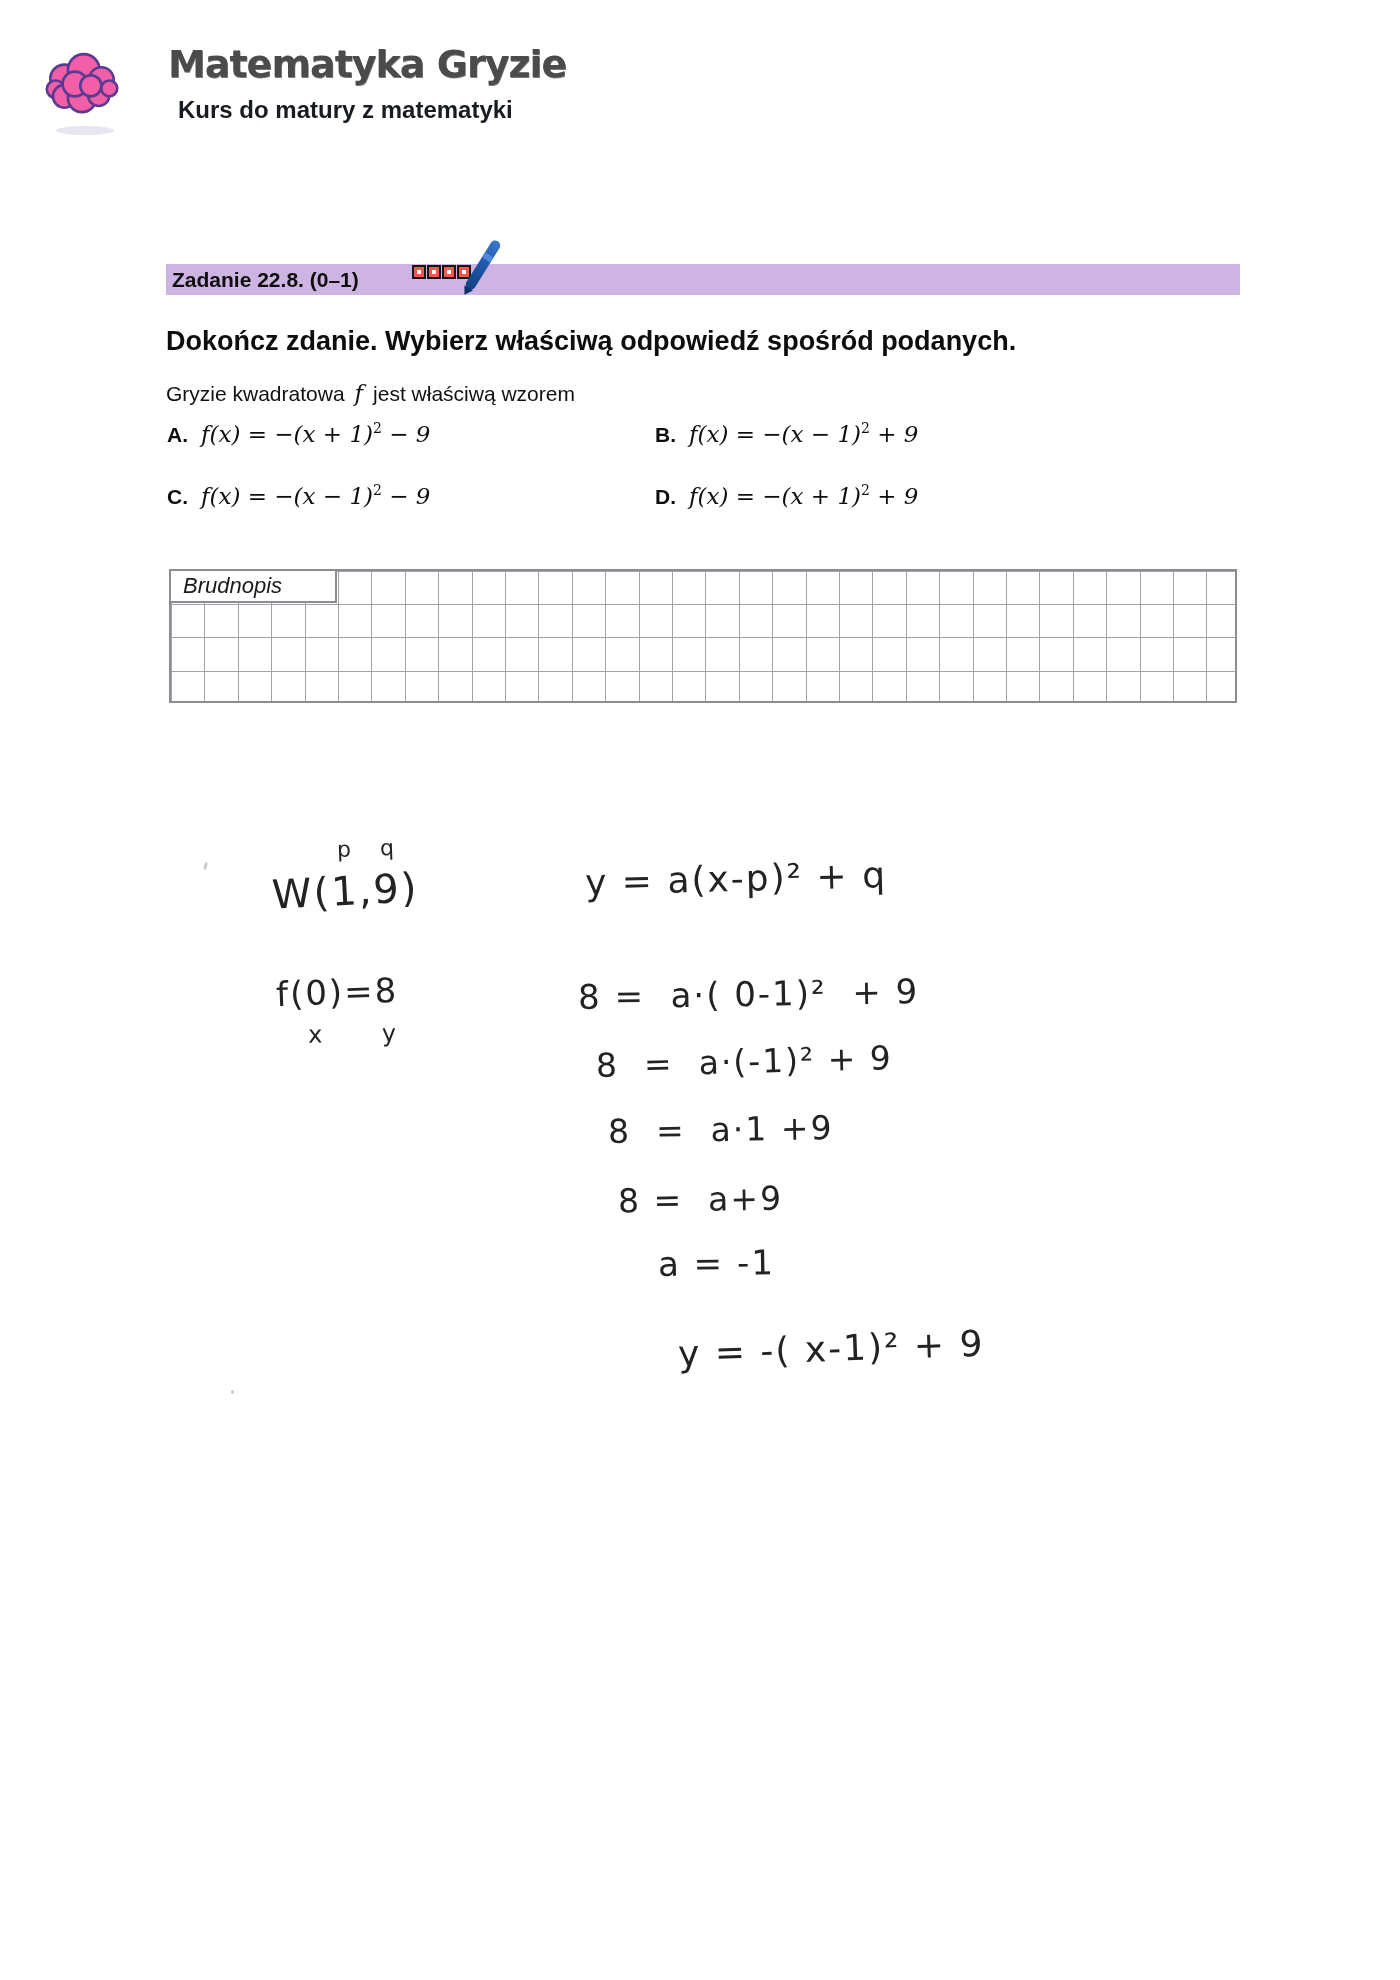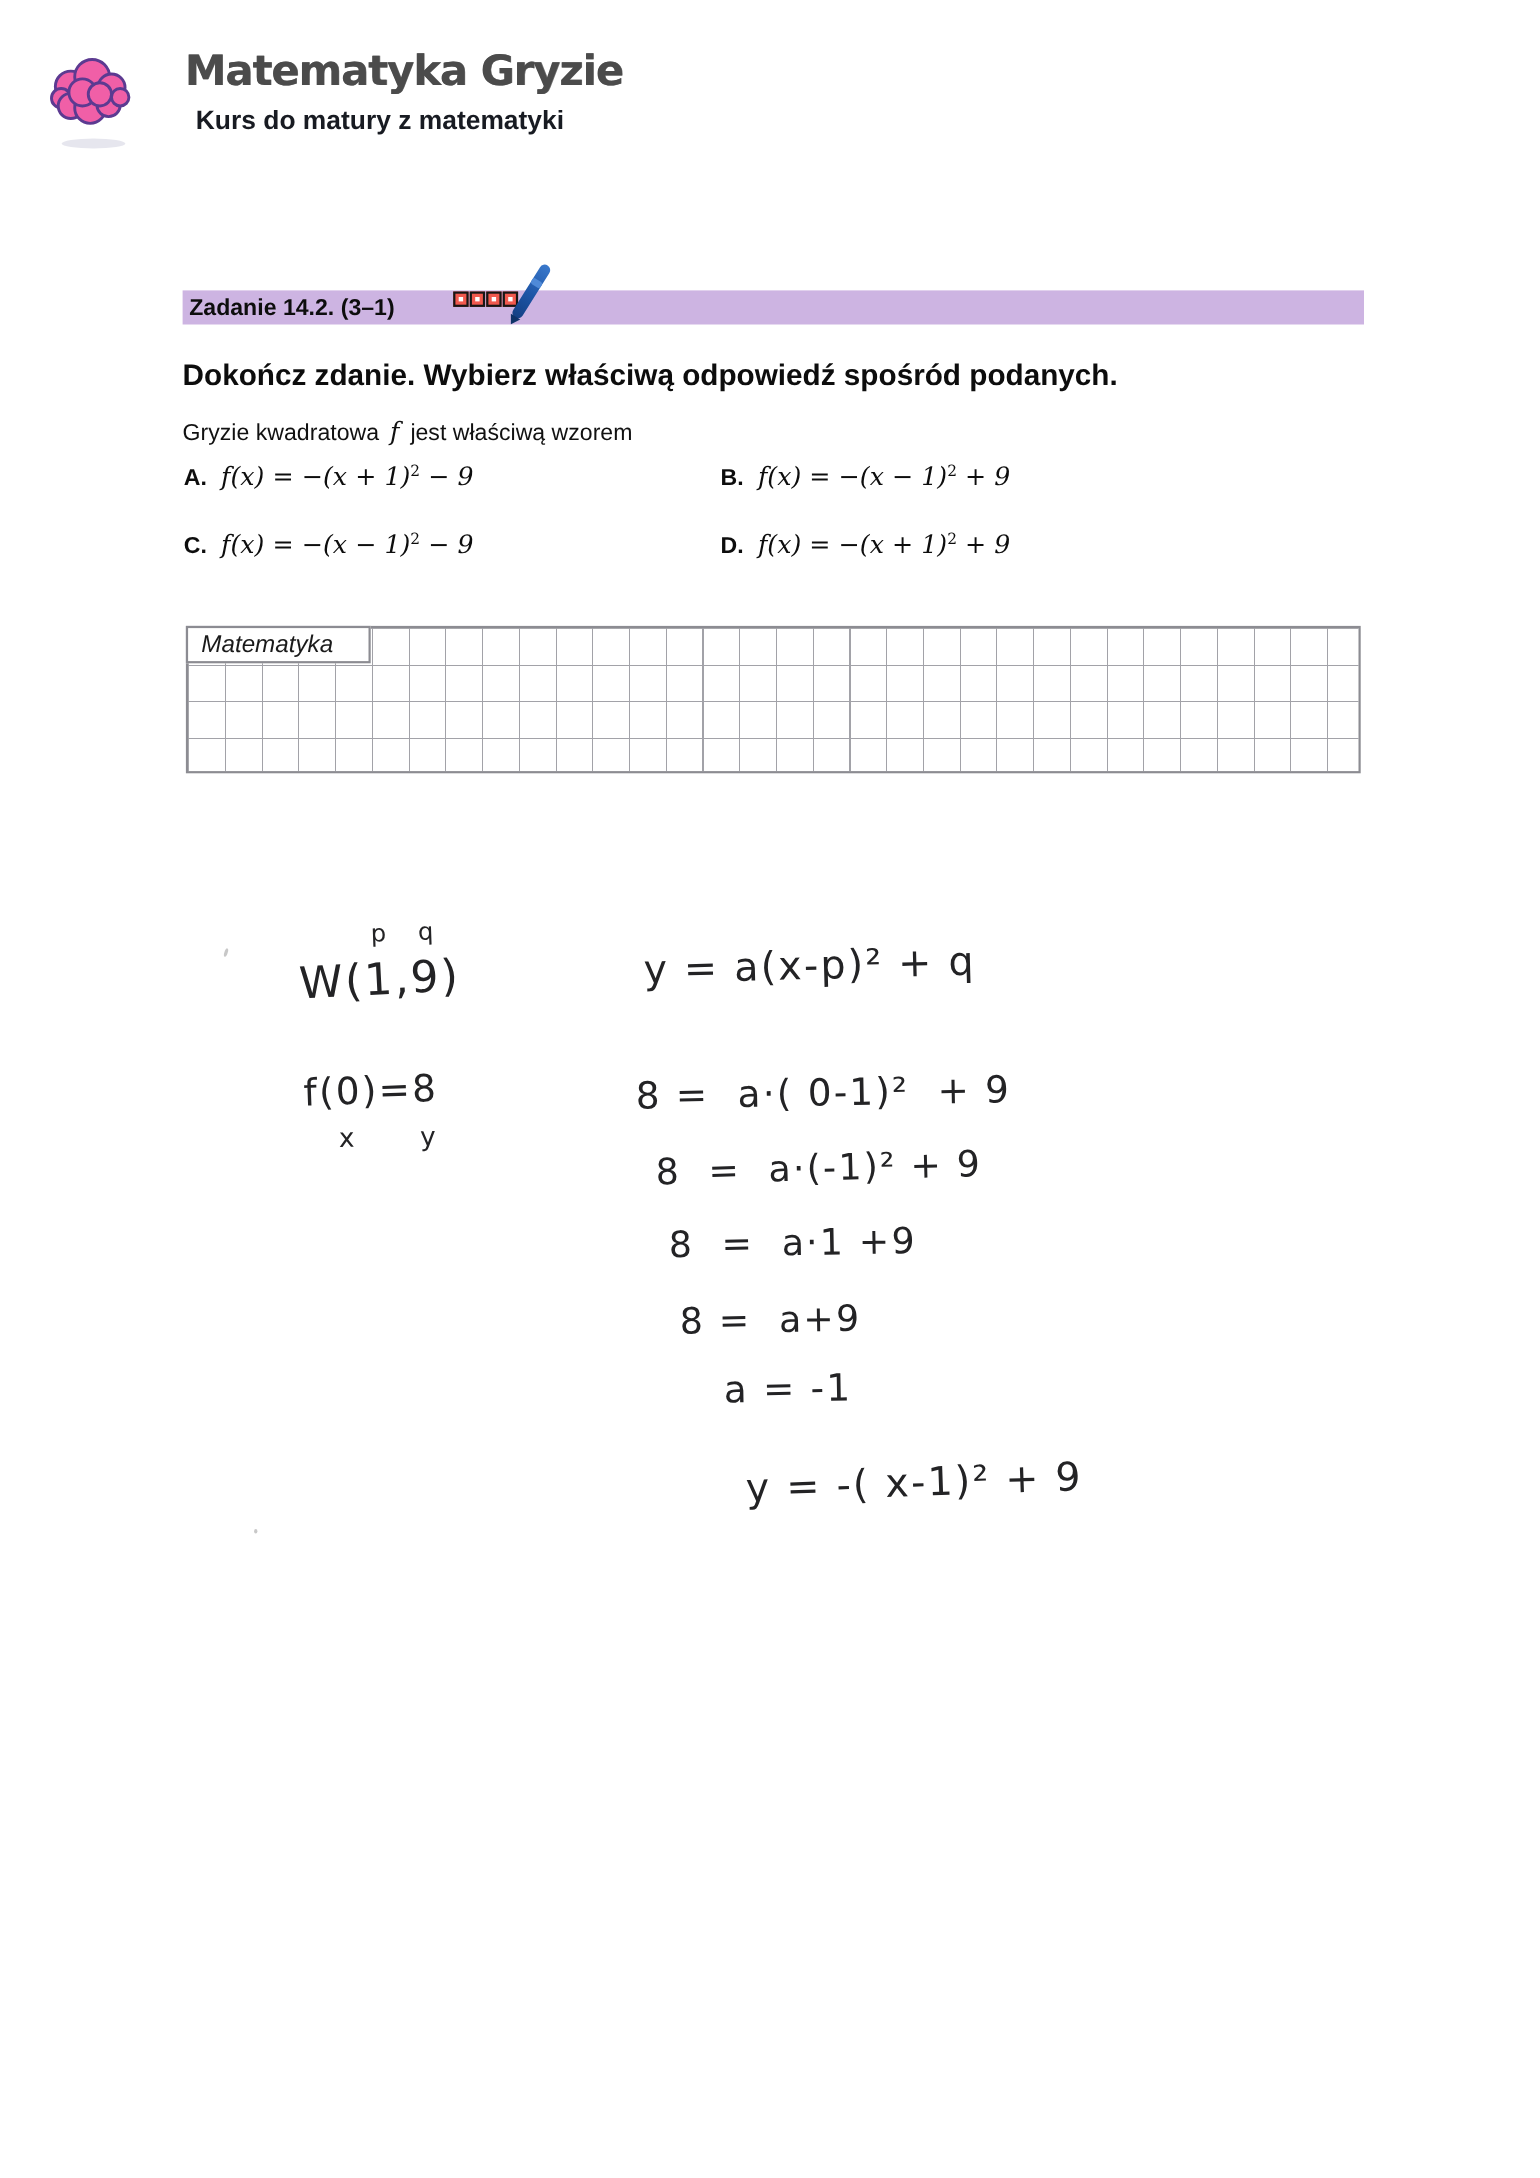--- a/index.html
+++ b/index.html
@@ -85,21 +85,21 @@
       </svg>
     </div>
     <div class="logo-shadow"></div>
     <div class="brand-title">Matematyka Gryzie</div>
     <div class="brand-subtitle">Kurs do matury z matematyki</div>
   </header>
 
   <section>
     <div class="banner">
       <div class="banner-bg" style="background:#cdb4e2;"></div>
-      <span class="banner-title">Zadanie 14.2. (3–1)</span>
+      <span class="banner-title">Zadanie 22.8. (0–1)</span>
       <span class="answer-boxes">
         <span class="sq" style="background:#f1594e;"></span>
         <span class="sq" style="background:#f1594e;"></span>
         <span class="sq" style="background:#f1594e;"></span>
         <span class="sq" style="background:#f1594e;"></span>
       </span>
       <span class="pen"></span>
     </div>
 
     <p class="instruction">Dokończ zdanie. Wybierz właściwą odpowiedź spośród podanych.</p>
@@ -120,21 +120,21 @@
     </div>
     <div class="option" style="left:655px;top:483px;">
       <span class="opt-label">D.</span>
       <span class="formula"><span>f(x) = −(x + 1)</span><sup>2</sup><span> + 9</span></span>
     </div>
   </section>
 
   <section>
     <div class="grid"></div>
     <div class="grid-label-cell">
-      <i>Matematyka</i>
+      <i>Brudnopis</i>
     </div>
   </section>
 
   <section>
 
     <div class="hw" style="left:337px;top:836px;font-size:22px;transform:rotate(-2deg);">p   q</div>
     <div class="hw" style="left:272px;top:868px;font-size:40px;transform:rotate(-3deg);">W(1,9)</div>
     <div class="hw" style="left:276px;top:972px;font-size:34px;transform:rotate(-2deg);">f(0)=8</div>
     <div class="hw" style="left:308px;top:1020px;font-size:24px;transform:rotate(-1deg);">x      y</div>
 

